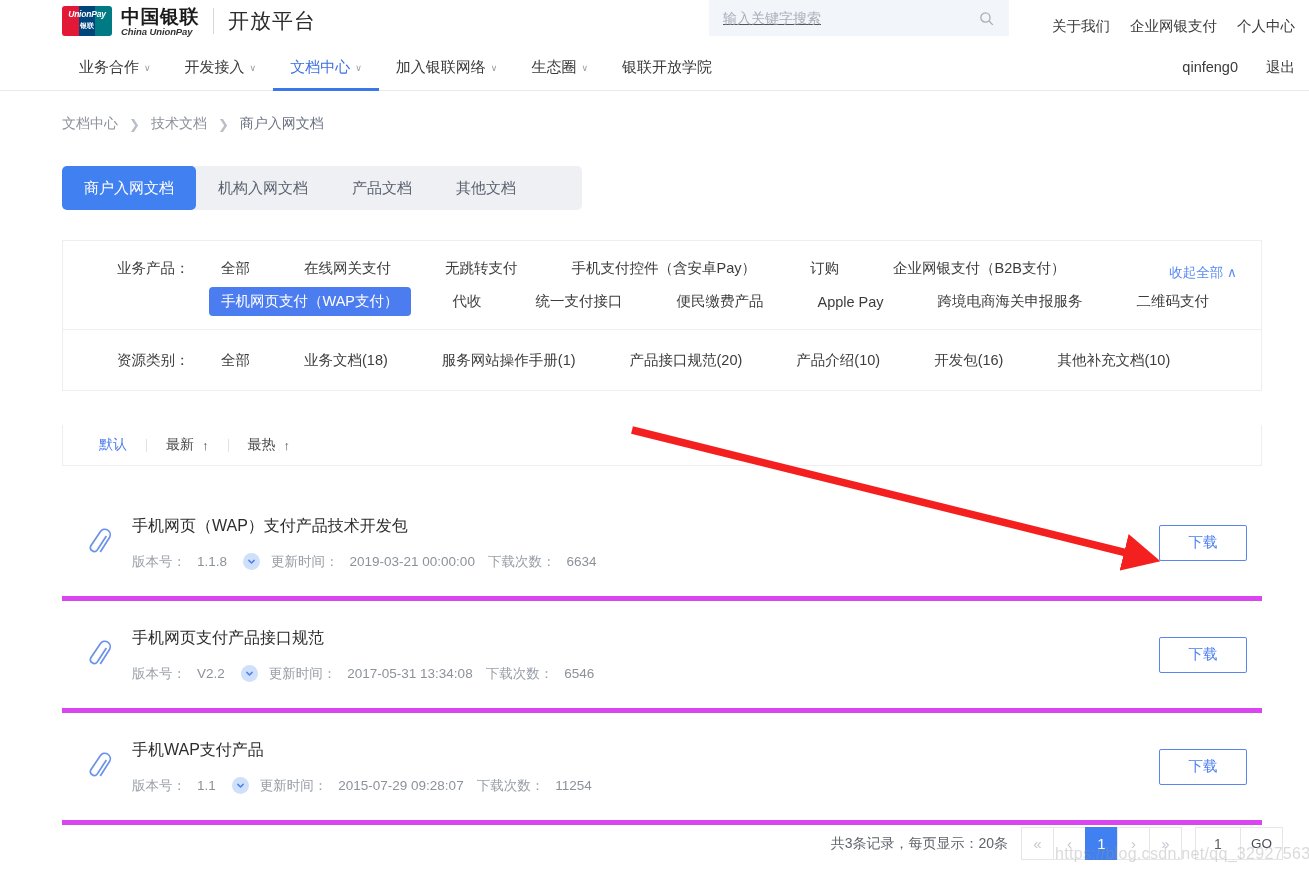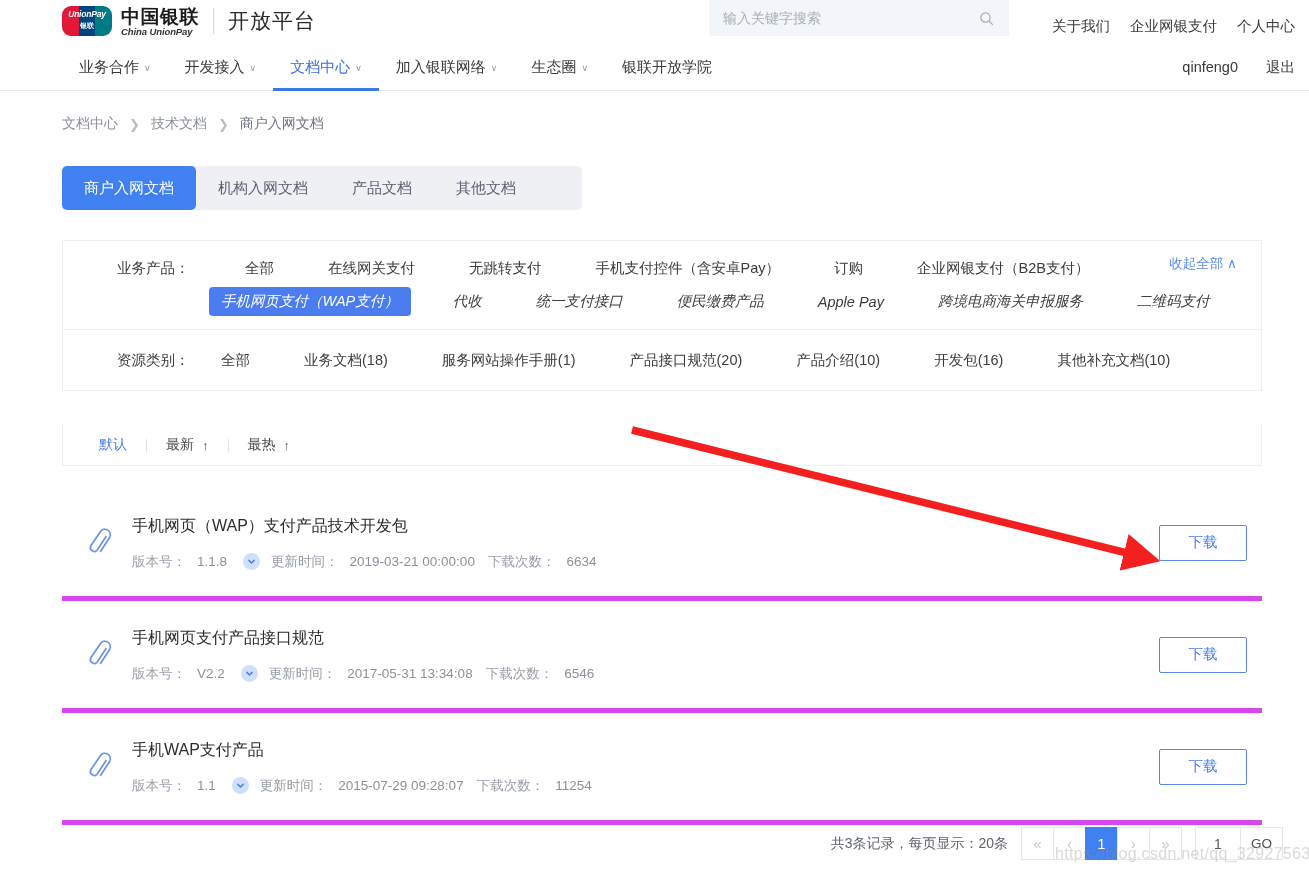--- a/index.html
+++ b/index.html
@@ -15,21 +15,21 @@
   
   .topbar {
     position: absolute; left: 0; top: 0; width: 1309px; height: 44px;
     display: flex; align-items: center;
   }
   .logo-wrap {
     position: absolute; left: 62px; top: 4px;
     display: flex; align-items: center; height: 34px;
   }
   .up-card {
-    width: 50px; height: 30px; border-radius: 9px; overflow: hidden;
+    width: 50px; height: 30px; border-radius: 3px; overflow: hidden;
     display: flex; position: relative; flex-shrink: 0;
   }
   .up-card i { display: block; height: 100%; flex: 1; }
   .up-c1 { background: #e21836; }
   .up-c2 { background: #00447c; }
   .up-c3 { background: #007b84; }
   .up-card .up-text {
     position: absolute; left: 0; top: 4px; width: 100%;
     text-align: center; color: #fff; font-size: 8.5px;
     font-style: italic; font-weight: bold; letter-spacing: -0.2px;
@@ -63,20 +63,21 @@
 
   .search-box {
     position: absolute; left: 709px; top: 0px;
     width: 300px; height: 36px; background: #f2f5fa;
     display: flex; align-items: center; padding: 0 14px;
   }
   .search-box input {
     flex: 1; border: none; outline: none; background: transparent;
     font-size: 14px; color: #555;
     font-family: "Liberation Sans", sans-serif;
+    text-decoration: underline;
   }
   .search-box input::placeholder { color: #a9aeb8; }
   .search-ic { width: 17px; height: 17px; flex-shrink: 0; opacity: .55; }
 
   .top-links {
     position: absolute; right: 14px; top: 0; height: 36px;
     display: flex; align-items: flex-end; gap: 20px;
     font-size: 14.5px; color: #3c3c3c;
   }
   .top-links span { cursor: pointer; }
@@ -148,25 +149,25 @@
   .flabel {
     font-size: 14.5px; color: #3c3c3c; width: 92px; flex-shrink: 0;
   }
   .fopts { display: flex; align-items: center; flex-wrap: wrap; }
   .fopt {
     font-size: 14.5px; color: #3c3c3c; cursor: pointer;
     padding: 5px 12px; border-radius: 4px; white-space: nowrap;
   }
   .fopt.sel { background: #4c7df0; color: #fff; }
   .collapse-all {
-    position: absolute; right: 24px; top: 14px;
+    position: absolute; right: 24px; top: 23px;
     font-size: 13.5px; color: #5b8bf5; cursor: pointer;
   }
-  .f-prod-row1 { padding-top: 13px; gap: 24px; }
-  .f-prod-row2 { padding-bottom: 13px; padding-top: 4px; font-style: italic; }
+  .f-prod-row1 { padding-top: 13px; }
+  .f-prod-row2 { padding-bottom: 13px; padding-top: 4px; }
   .f-prod-row1 .fopts > .fopt + .fopt { margin-left: 30px; }
   .f-prod-row2 .fopts > .fopt + .fopt { margin-left: 30px; }
   .f-res .fopts > .fopt + .fopt { margin-left: 30px; }
   .f-res .fline { min-height: 60px; }
 
   
   .sortbar {
     position: absolute; left: 62px; top: 425px; width: 1200px; height: 41px;
     border: 1px solid #eceef1; border-top: none; background: #fff;
     display: flex; align-items: center; padding-left: 36px;

